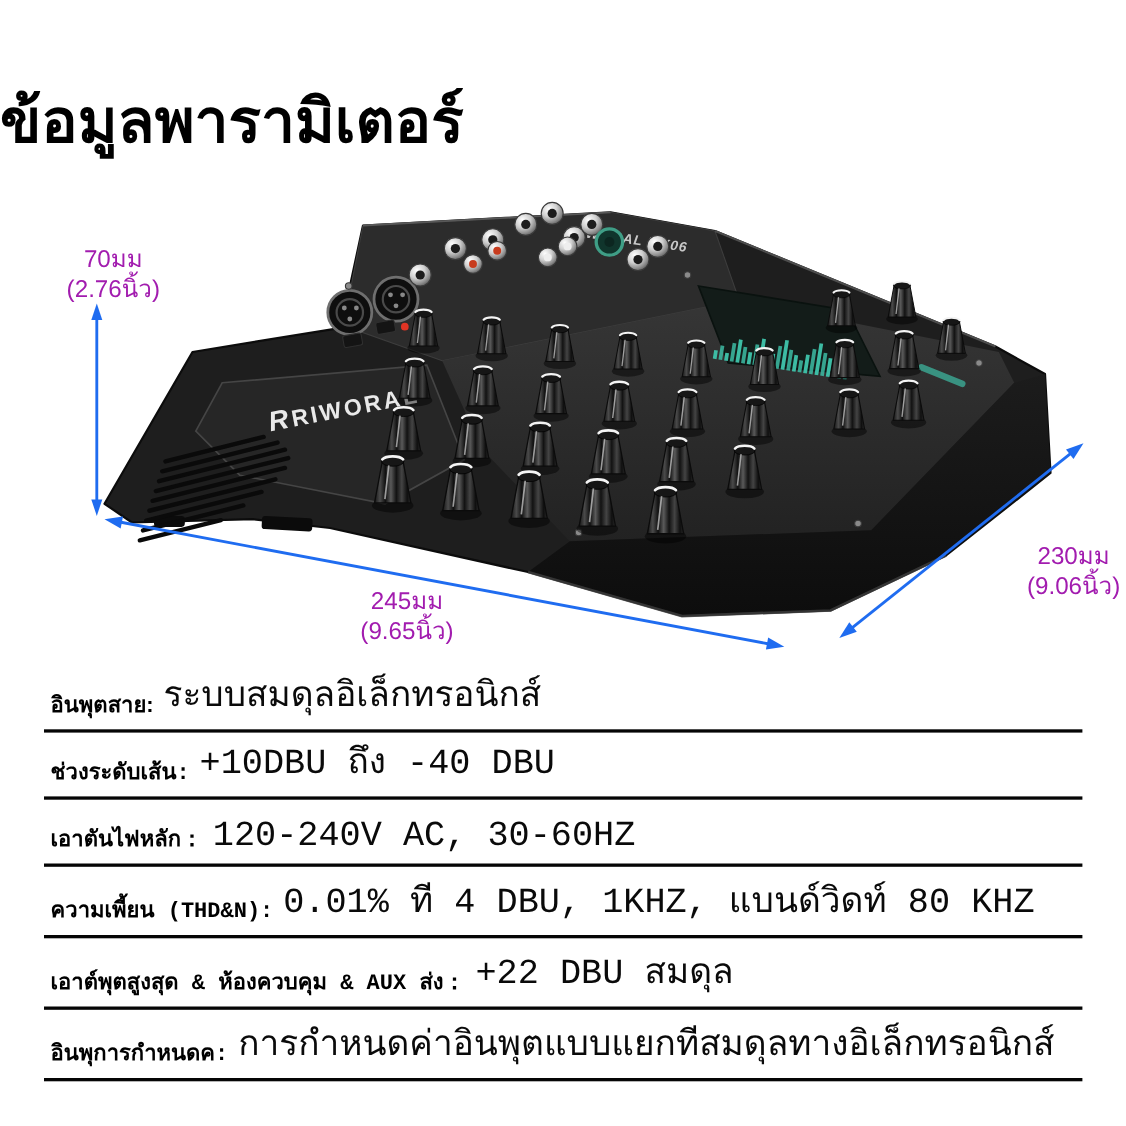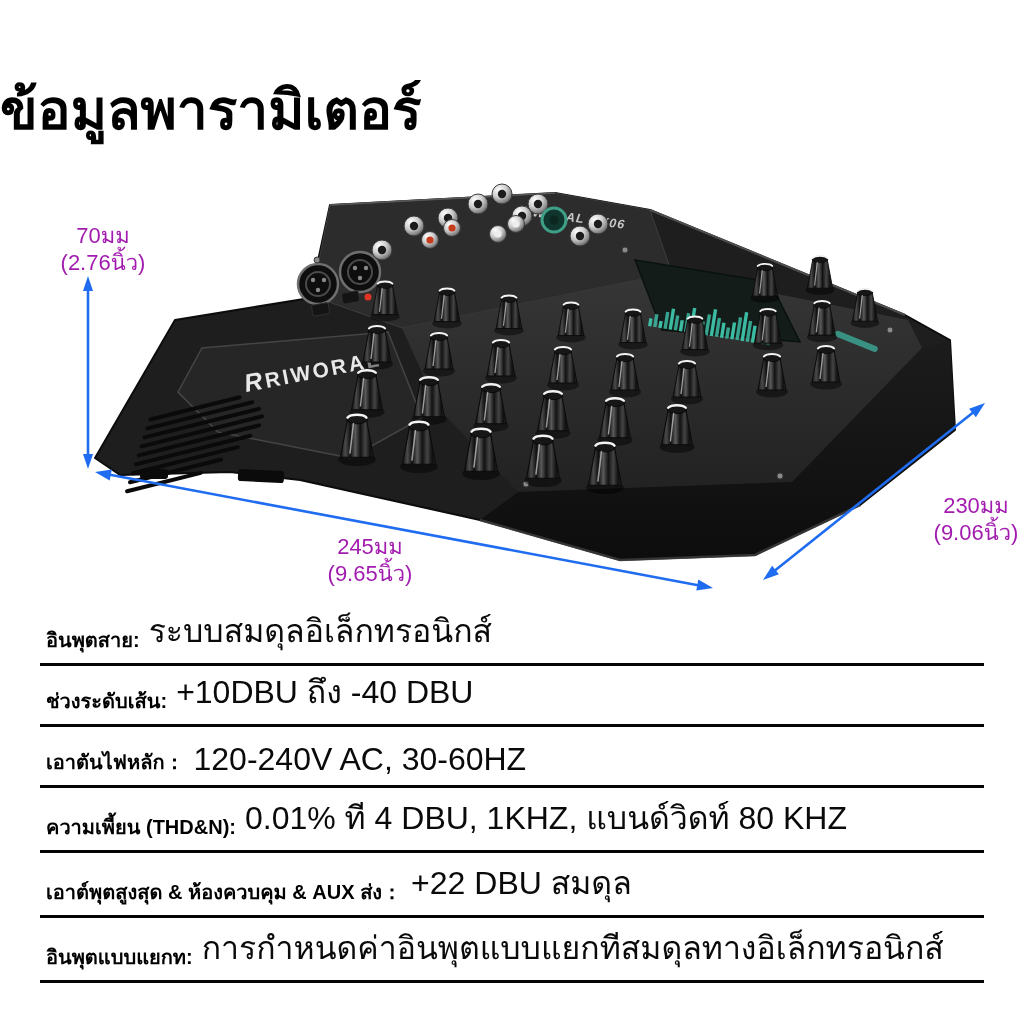--- a/index.html
+++ b/index.html
@@ -21,21 +21,21 @@
   #dim-height{left:-2px;top:42px;width:110px;}
   #dim-width{left:235px;top:353px;width:170px;}
   #dim-depth{left:836px;top:312px;width:180px;}
   .specs{position:absolute;left:40px;right:40px;top:620px;}
   .spec-row{
     display:flex;align-items:flex-end;gap:9px;
     border-bottom:3px solid #050505;
     padding:0 4px 7px 6px;height:46px;box-sizing:border-box;
     white-space:nowrap;overflow:visible;
   }
-  .spec-row + .spec-row{margin-top:16px;height:45px;}
+  .spec-row + .spec-row{margin-top:16px;height:45px;font-family:Liberation Mono, monospace;}
   .spec-row.sp-lg{margin-top:20px;}
   .spec-label{font-weight:700;font-size:20px;color:#000;}
   .spec-value{font-weight:400;font-size:32px;color:#0a0a0a;}
 </style>
 </head>
 <body>
 
 <h1 class="page-title">ข้อมูลพารามิเตอร์</h1>
 
 <div class="figure">
@@ -280,16 +280,16 @@
   </div>
   <div class="spec-row sp-lg">
     <span class="spec-label">ความเพี้ยน (THD&amp;N):</span>
     <span class="spec-value">0.01% ที 4 DBU, 1KHZ, แบนด์วิดท์ 80 KHZ</span>
   </div>
   <div class="spec-row sp-lg">
     <span class="spec-label">เอาต์พุตสูงสุด &amp; ห้องควบคุม &amp; AUX ส่ง：</span>
     <span class="spec-value">+22 DBU สมดุล</span>
   </div>
   <div class="spec-row sp-lg">
-    <span class="spec-label">อินพุตแบบแยกท:</span>
+    <span class="spec-label">อินพุการกำหนดค:</span>
     <span class="spec-value">การกำหนดค่าอินพุตแบบแยกทีสมดุลทางอิเล็กทรอนิกส์</span>
   </div>
 </div>
 
 </body></html>

